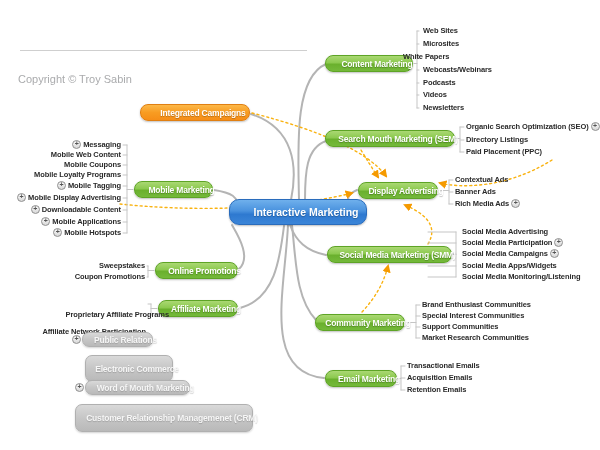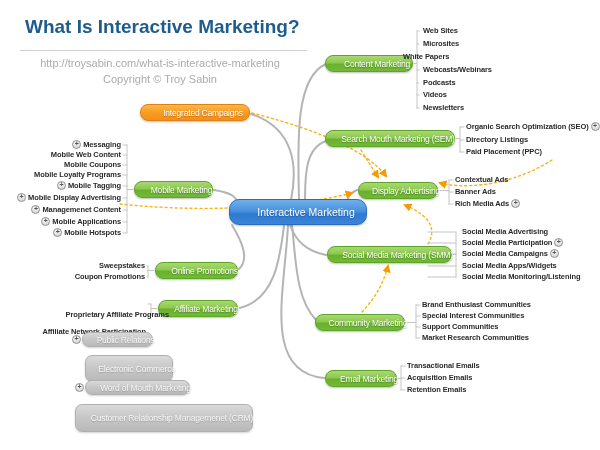--- a/index.html
+++ b/index.html
@@ -3,25 +3,25 @@
 <meta charset="utf-8">
 <style>
   html,body{margin:0;padding:0;background:#fff;}
   #stage{position:relative;width:600px;height:450px;background:#ffffff;overflow:hidden;
          font-family:"Liberation Sans",sans-serif;}
   #page-title{position:absolute;left:25px;top:16px;margin:0;font-size:19px;font-weight:bold;
          color:#1e5c8e;letter-spacing:0;}
   #title-rule{position:absolute;left:20px;top:50px;width:287px;height:0;border-top:1px solid #cfcfcf;}
   #source-url{position:absolute;left:18px;top:57px;width:284px;text-align:center;
          font-size:11px;color:#aaabad;}
-  #copyright-line{position:absolute;left:18px;top:73px;width:284px;text-align:center;
+  #copyright-line{position:absolute;left:18px;top:73px;width:284px;
          font-size:11px;color:#aaabad;}
   #wires{position:absolute;left:0;top:0;z-index:1;}
   .node{position:absolute;z-index:2;display:flex;align-items:center;justify-content:center;
-        white-space:nowrap;font-weight:normal;font-size:8.5px;letter-spacing:-0.2px;color:#fff;
+        white-space:nowrap;font-weight:bold;font-size:8.5px;letter-spacing:-0.2px;color:#fff;
         text-shadow:0 1px 1px rgba(0,0,0,0.25);border-radius:8px;box-sizing:border-box;
         box-shadow:0 1px 2px rgba(0,0,0,0.25);cursor:default;padding-left:16px;}
   .node.green{background:linear-gradient(#aad873,#8cc94f 45%,#6ab02d 55%,#74b93a);
         border:1px solid #5ea426;}
   .node.orange{background:linear-gradient(#fcb848,#f89c22 50%,#f68e17);
         border:1px solid #e07f12;}
   .node.blue{background:linear-gradient(#6fb0ec,#4a92de 45%,#2e79d0 60%,#3b85d8);
         border:1px solid #2a6cbc;font-size:10.5px;letter-spacing:0;border-radius:10px;}
   .node.gray{background:linear-gradient(#d9d9d9,#c6c6c6 50%,#b9b9b9);
         border:1px solid #b0b0b0;color:#f6f6f6;border-radius:7px;
@@ -110,23 +110,21 @@
       <path d="M 127,233 H 123" fill="none" stroke="#c5c5c5" stroke-width="1" stroke-linecap="round"></path>
       <path d="M 154,270.5 H 148" fill="none" stroke="#c5c5c5" stroke-width="1" stroke-linecap="round"></path>
       <path d="M 148,266 V 277" fill="none" stroke="#c5c5c5" stroke-width="1" stroke-linecap="round"></path>
       <path d="M 148,266 H 147" fill="none" stroke="#c5c5c5" stroke-width="1" stroke-linecap="round"></path>
       <path d="M 148,277 H 147" fill="none" stroke="#c5c5c5" stroke-width="1" stroke-linecap="round"></path>
       <path d="M 157,308.5 H 151" fill="none" stroke="#c5c5c5" stroke-width="1" stroke-linecap="round"></path>
       <path d="M 151,304 V 315" fill="none" stroke="#c5c5c5" stroke-width="1" stroke-linecap="round"></path>
       <path d="M 151,304 H 148" fill="none" stroke="#c5c5c5" stroke-width="1" stroke-linecap="round"></path>
       <path d="M 151,315 H 148" fill="none" stroke="#c5c5c5" stroke-width="1" stroke-linecap="round"></path>
     </svg>
-  <h1 id="page-title">What Is Interactive Marketing?</h1>
   <div id="title-rule"></div>
-  <div id="source-url">http://troysabin.com/what-is-interactive-marketing</div>
   <div id="copyright-line">Copyright © Troy Sabin</div>
   <div id="nodes">
       <div class="node blue" style="left: 229px; top: 199px; width: 138px; height: 26px;">Interactive Marketing</div>
       <div class="node orange" style="left: 140px; top: 104px; width: 110px; height: 17px;">Integrated Campaigns</div>
       <div class="node green" style="left: 325px; top: 55px; width: 88px; height: 17px;">Content Marketing</div>
       <div class="child" style="left: 423px; top: 26px;"><span>Web Sites</span></div>
       <div class="child" style="left: 423px; top: 39px;"><span>Microsites</span></div>
       <div class="child" style="left: 403px; top: 52px;"><span>White Papers</span></div>
       <div class="child" style="left: 423px; top: 65px;"><span>Webcasts/Webinars</span></div>
       <div class="child" style="left: 423px; top: 78px;"><span>Podcasts</span></div>
@@ -155,21 +153,21 @@
       <div class="child" style="left: 407px; top: 361px;"><span>Transactional Emails</span></div>
       <div class="child" style="left: 407px; top: 373px;"><span>Acquisition Emails</span></div>
       <div class="child" style="left: 407px; top: 385px;"><span>Retention Emails</span></div>
       <div class="node green" style="left: 134px; top: 181px; width: 79px; height: 17px;">Mobile Marketing</div>
       <div class="child left" style="right: 479px; top: 140px;"><span class="plus">+</span><span>Messaging</span></div>
       <div class="child left" style="right: 479px; top: 150px;"><span>Mobile Web Content</span></div>
       <div class="child left" style="right: 479px; top: 160px;"><span>Mobile Coupons</span></div>
       <div class="child left" style="right: 479px; top: 170px;"><span>Mobile Loyalty Programs</span></div>
       <div class="child left" style="right: 479px; top: 181px;"><span class="plus">+</span><span>Mobile Tagging</span></div>
       <div class="child left" style="right: 479px; top: 193px;"><span class="plus">+</span><span>Mobile Display Advertising</span></div>
-      <div class="child left" style="right: 479px; top: 205px;"><span class="plus">+</span><span>Managemenet Content</span></div>
+      <div class="child left" style="right: 479px; top: 205px;"><span class="plus">+</span><span>Downloadable Content</span></div>
       <div class="child left" style="right: 479px; top: 217px;"><span class="plus">+</span><span>Mobile Applications</span></div>
       <div class="child left" style="right: 479px; top: 228px;"><span class="plus">+</span><span>Mobile Hotspots</span></div>
       <div class="node green" style="left: 155px; top: 262px; width: 83px; height: 17px;">Online Promotions</div>
       <div class="child left" style="right: 455px; top: 261px; padding-left: 20px;"><span>Sweepstakes</span></div>
       <div class="child left" style="right: 455px; top: 272px;"><span>Coupon Promotions</span></div>
       <div class="node green" style="left: 158px; top: 300px; width: 80px; height: 17px;">Affiliate Marketing</div>
       <div class="child left" style="right: 454px; top: 299px; margin-top: 28px;"><span>Affiliate Network Participation</span></div>
       <div class="child left" style="right: 431px; top: 310px;"><span>Proprietary Affiliate Programs</span></div>
       <div class="node gray" style="left: 82px; top: 332px; width: 71px; height: 15px;">Public Relations</div>
       <span class="plus abs" style="left: 70px; top: 335px;">+</span>

